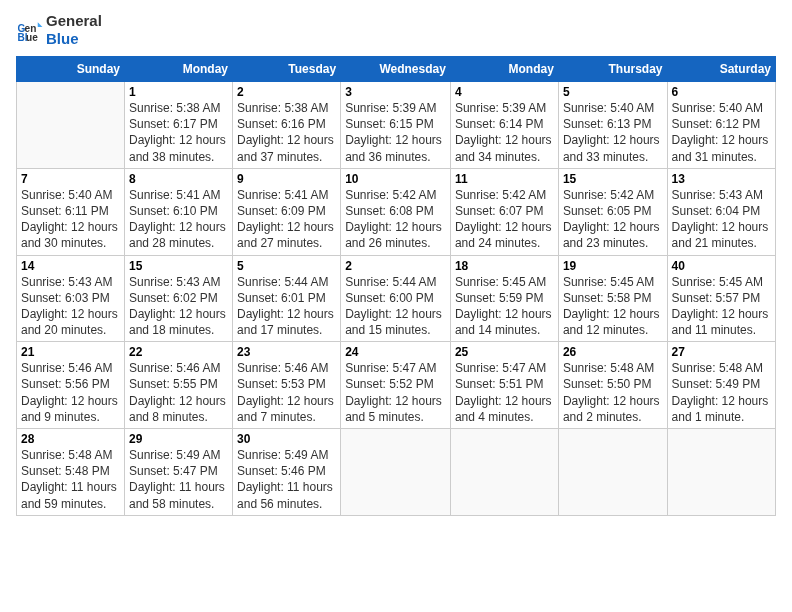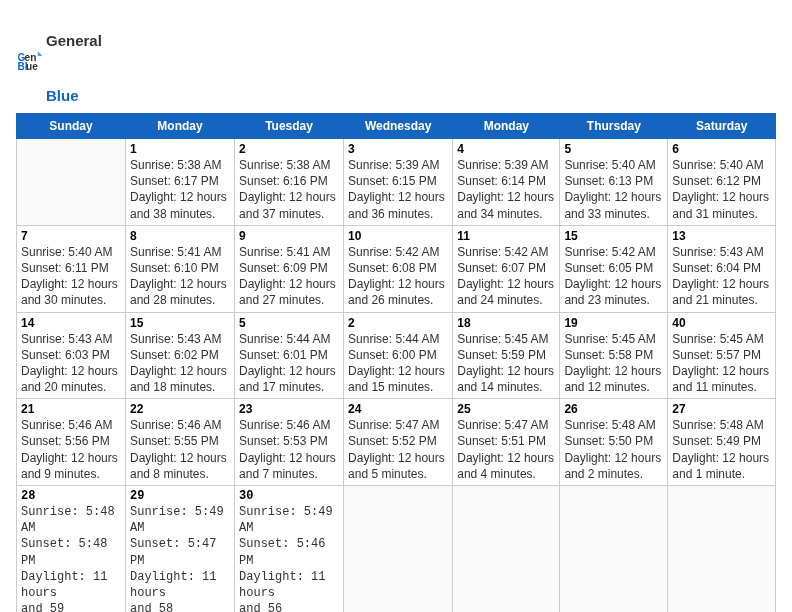--- a/index.html
+++ b/index.html
@@ -44,35 +44,34 @@
     }
     table {
       width: 100%;
       border-collapse: collapse;
       font-size: 10px;
     }
     thead tr th {
       background-color: #1565c0;
       color: #fff;
       padding: 5px 4px;
-      text-align: center;
+      text-align: right;
       font-size: 12px;
       font-weight: bold;
       border: 1px solid #1565c0;
     }
     tbody tr td {
       border: 1px solid #ccc;
       vertical-align: top;
       padding: 3px 4px;
       height: 78px;
       width: 113px;
     }
     tbody tr:last-child td {
       height: 68px;
-      font-family: Liberation Mono, monospace;
     }
     .day-num {
       font-weight: bold;
       font-size: 12px;
       display: block;
       margin-bottom: 1px;
     }
     .day-info {
       font-size: 12px;
       color: #333;
@@ -89,22 +88,22 @@
   <div class="header">
     <div class="logo">
       <svg class="logo-icon" viewBox="0 0 36 36">
         <text x="2" y="20" font-size="13" font-weight="bold" fill="#1565c0">G</text>
         <text x="11" y="20" font-size="13" font-weight="bold" fill="#333">en</text>
         <text x="2" y="32" font-size="13" font-weight="bold" fill="#1565c0">Bl</text>
         <text x="13" y="32" font-size="13" font-weight="bold" fill="#333">ue</text>
         <path d="M28 8 L34 14 L28 14 Z" fill="#42a5f5"></path>
       </svg>
       <div style="line-height:1.2">
-        <div style="font-size:15px;font-weight:bold;color:#333;margin-top:20px;">General</div>
-        <div style="font-size:15px;font-weight:bold;color:#1565c0;margin-top:37px;">Blue</div>
+        <div style="font-size:15px;font-weight:bold;color:#333;">General</div>
+        <div style="font-size:15px;font-weight:bold;color:#1565c0;">Blue</div>
       </div>
     </div>
     <div class="title-block">
       <div class="month-title"></div>
       <div class="subtitle"></div>
     </div>
   </div>
 
   <table>
     <thead>

